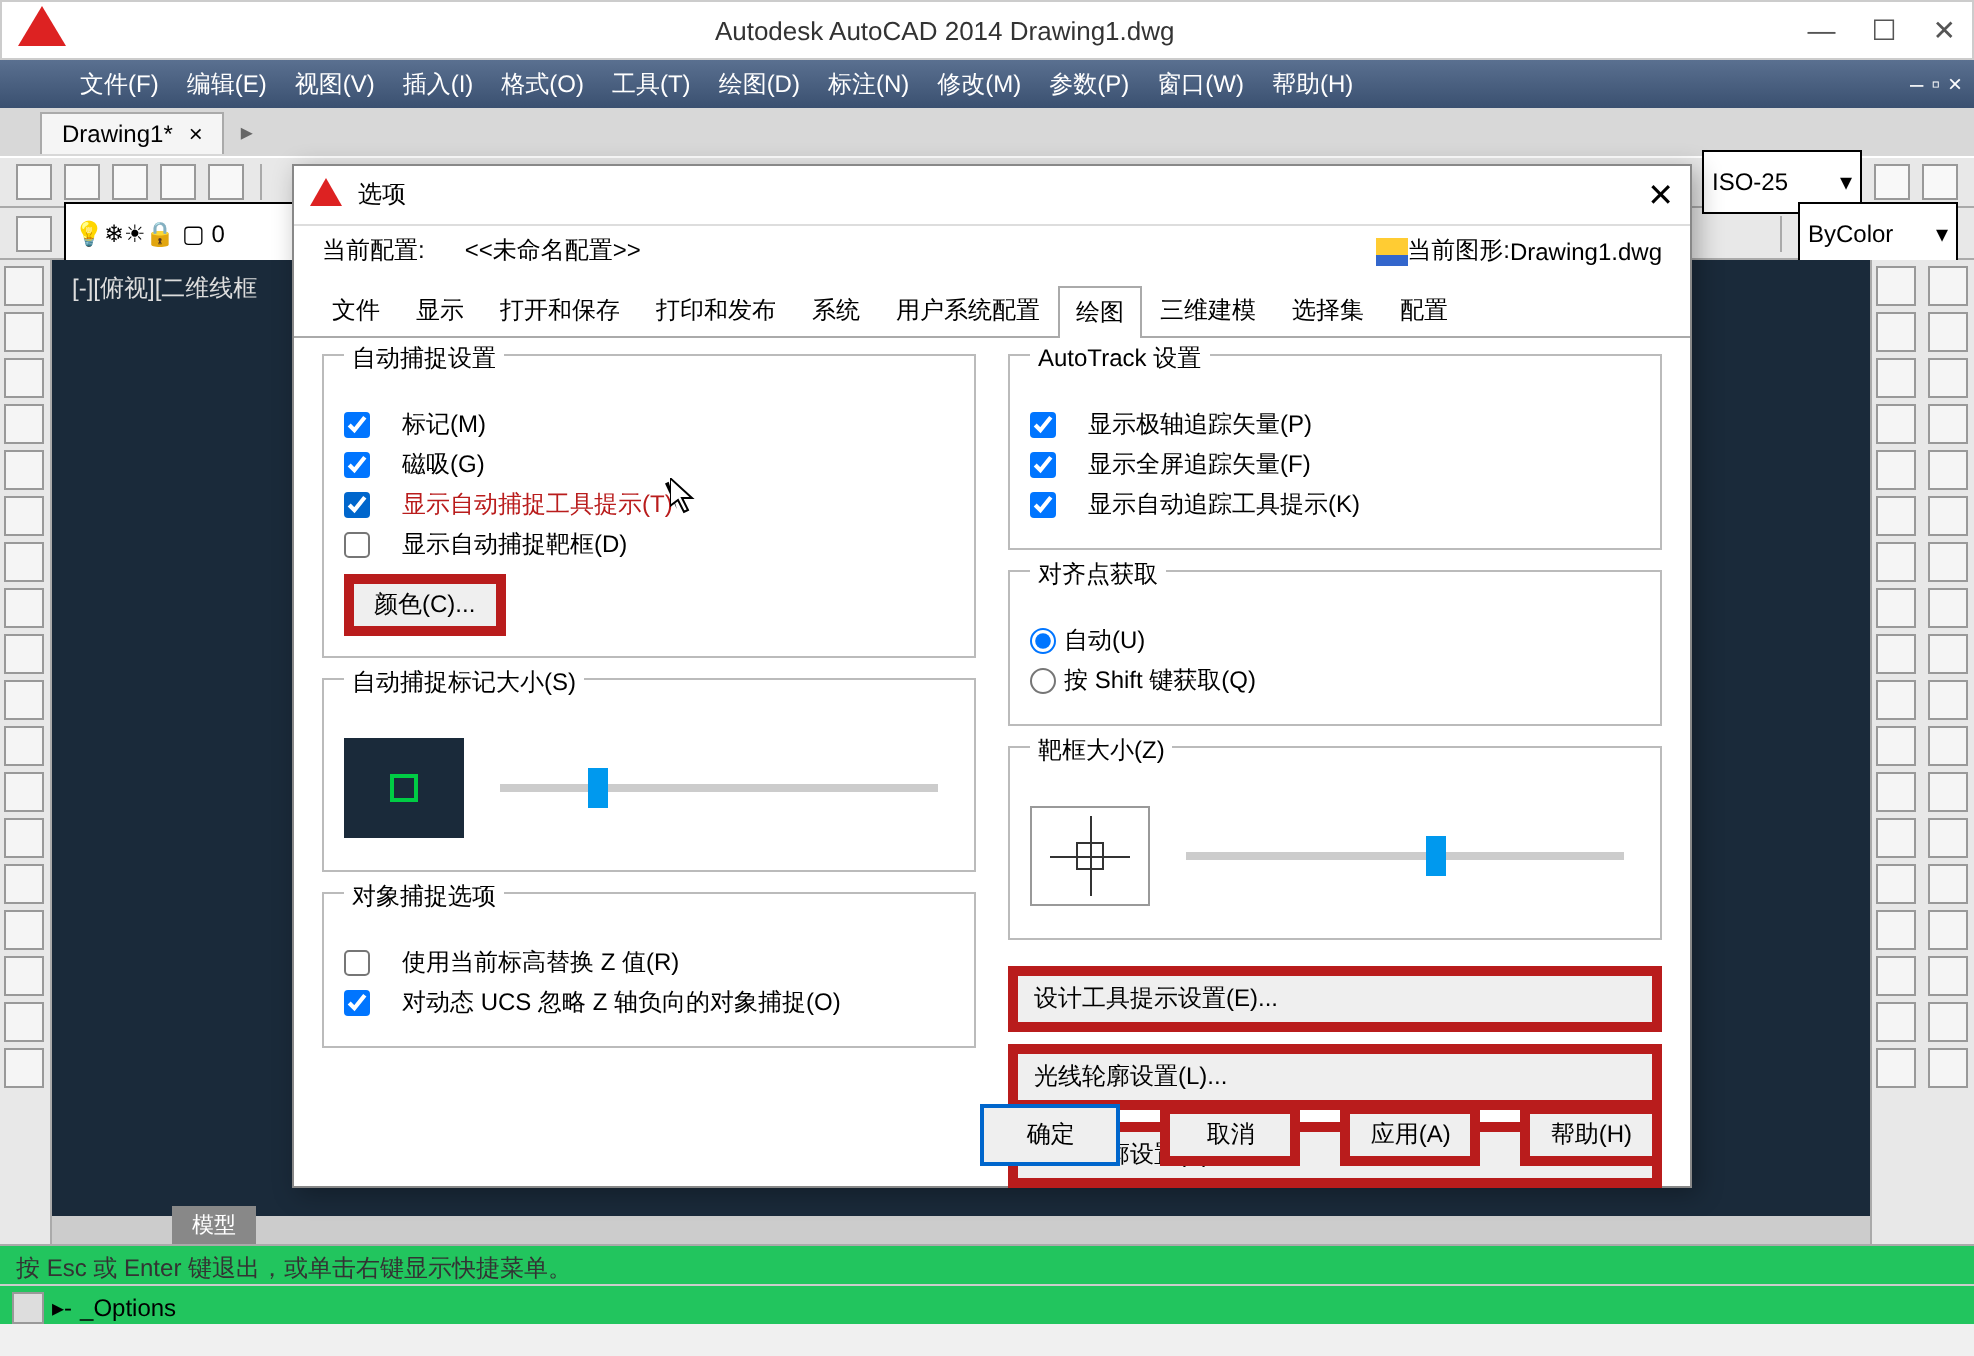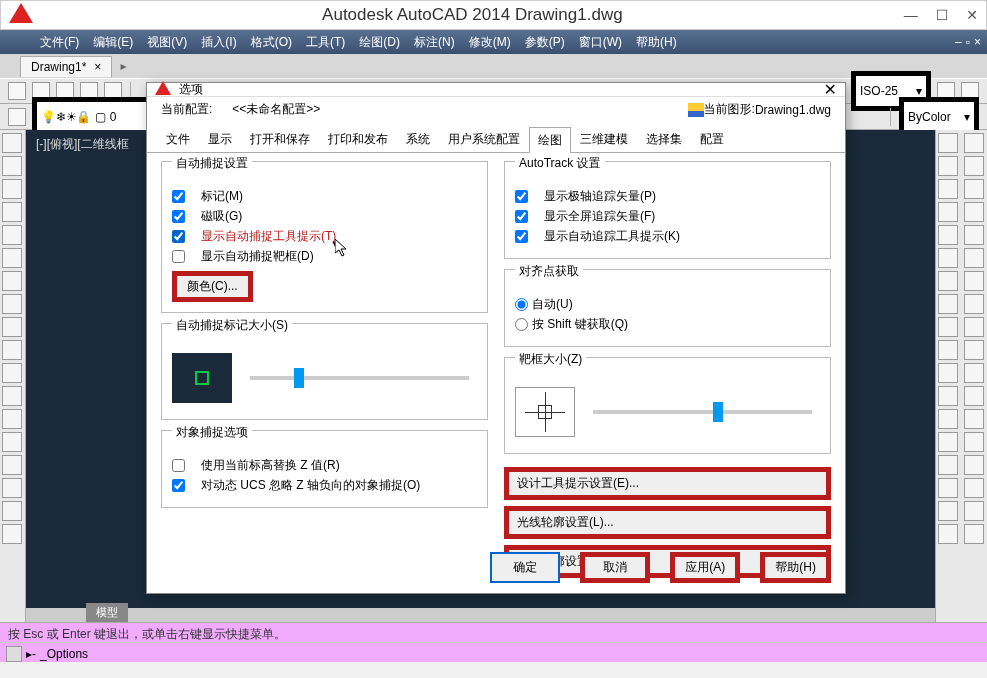--- a/index.html
+++ b/index.html
@@ -1,51 +1,51 @@
 <!DOCTYPE html>
 <html><head>
 <meta charset="utf-8">
 <style>
 *{box-sizing:border-box;margin:0;padding:0;font-family:"Microsoft YaHei","SimSun",Arial,sans-serif;font-size:12px}
 body{background:#f0f0f0;width:987px;height:678px;overflow:hidden;position:relative}
 .titlebar{height:30px;background:#fff;border:1px solid #ccc;display:flex;align-items:center;padding:0 8px}
 .logo{width:24px;height:24px;position:relative;margin-right:8px}
 .logo::before{content:"";position:absolute;width:0;height:0;border-left:12px solid transparent;border-right:12px solid transparent;border-bottom:20px solid #d22}
-.title-text{flex:1;text-align:center;color:#333;font-size:17px}
+.title-text{flex:1;text-align:center;color:#333;font-size:13px}
 .winbtns{display:flex;gap:18px;color:#555}
 .winbtns span{cursor:pointer;font-size:14px}
 .menubar{height:24px;background:linear-gradient(#5a7090,#3a5070);display:flex;align-items:center;padding:0 40px;color:#fff;gap:14px;position:relative}
 .menubar span{cursor:pointer;font-size:12px}
 .menubar .mclose{position:absolute;right:6px;display:flex;gap:4px}
 .doctab{height:24px;background:#d8d8d8;display:flex;align-items:center;padding-left:20px}
 .doctab .tab{background:#f5f5f5;border:1px solid #aaa;border-bottom:none;padding:3px 10px;display:flex;align-items:center;gap:8px}
 .doctab .plus{margin-left:8px;color:#666}
 .toolbar1{height:26px;background:#e8e8e8;border-top:1px solid #fff;border-bottom:1px solid #aaa;display:flex;align-items:center;padding:0 8px;gap:6px}
 .toolbar2{height:26px;background:#e8e8e8;border-bottom:1px solid #aaa;display:flex;align-items:center;padding:0 8px;gap:6px}
 .tbicon{width:18px;height:18px;border:1px solid #999;background:#f8f8f8;display:inline-block}
 .tbsep{width:1px;height:18px;background:#aaa;margin:0 2px}
-.dropdown{border:5px solid #000000;background:#fff;padding:15px 4px;height:20px;display:flex;align-items:center;min-width:80px;font-size:11px}
+.dropdown{border:1px solid #000000;background:#fff;padding:15px 4px;height:20px;display:flex;align-items:center;min-width:80px;font-size:11px}
 .dropdown.wide{min-width:130px}
 .workarea{position:relative;height:492px;background:#e8e8e8;display:flex}
 .ltools{width:26px;background:#e8e8e8;border-right:1px solid #aaa;display:flex;flex-direction:column;gap:3px;padding:3px 2px}
 .ltools .ti{width:20px;height:20px;border:1px solid #999;background:#f5f5f5}
 .canvas{flex:1;background:#1a2a3a;position:relative;overflow:hidden}
 .canvas .vplabel{position:absolute;top:6px;left:10px;color:#ddd;font-size:12px}
 .canvas .wm{position:absolute;right:90px;bottom:80px;color:#fff;font-size:60px;font-weight:bold;letter-spacing:-2px}
 .canvas .modeltab{position:absolute;bottom:0;left:60px;background:#888;color:#fff;padding:2px 10px;font-size:11px}
 .canvas .scroll{position:absolute;bottom:0;left:0;right:0;height:14px;background:#ccc}
 .rtools{width:52px;background:#e8e8e8;border-left:1px solid #aaa;display:flex}
 .rtools .col{width:26px;display:flex;flex-direction:column;gap:3px;padding:3px 2px}
 .rtools .ti{width:20px;height:20px;border:1px solid #999;background:#f5f5f5}
-.cmdarea{height:40px;background:#f0abfc;border-top:1px solid #aaa}
+.cmdarea{height:40px;background:#22c55e;border-top:1px solid #aaa}
 .cmdhist{padding:3px 8px;color:#333;border-bottom:1px solid #ccc;height:20px}
 .cmdline{display:flex;align-items:center;padding:2px 6px;height:22px}
 .cmdline .ic{width:16px;height:16px;background:#ddd;border:1px solid #999;margin-right:4px}
 .dialog{position:absolute;left:146px;top:82px;width:700px;height:512px;background:#fff;border:1px solid #888;box-shadow:3px 3px 12px rgba(0,0,0,.3);z-index:100}
-.dlg-title{height:14px;display:flex;align-items:center;padding:0 8px;border-bottom:1px solid #ddd}
+.dlg-title{height:30px;display:flex;align-items:center;padding:0 8px;border-bottom:1px solid #ddd}
 .dlg-title .dlogo{width:18px;height:18px;margin-right:6px;position:relative}
 .dlg-title .dlogo::before{content:"";position:absolute;width:0;height:0;border-left:8px solid transparent;border-right:8px solid transparent;border-bottom:14px solid #d22}
 .dlg-title .dclose{margin-left:auto;font-size:16px;cursor:pointer}
 .dlg-hdr{padding:4px 14px;display:flex;align-items:center;gap:30px}
 .dlg-hdr .cfg{display:flex;gap:20px}
 .dlg-hdr .draw{margin-left:auto;display:flex;align-items:center}
 .dlg-hdr .dicon{width:16px;height:14px;background:linear-gradient(#fc3 60%,#36c 60%)}
 .dlg-tabs{display:flex;padding:0 10px;border-bottom:1px solid #aaa;margin-top:4px}
 .dlg-tabs span{padding:4px 8px;cursor:pointer;border:1px solid transparent;border-bottom:none}
 .dlg-tabs span.active{border-color:#aaa;background:#fff;position:relative;top:1px}

